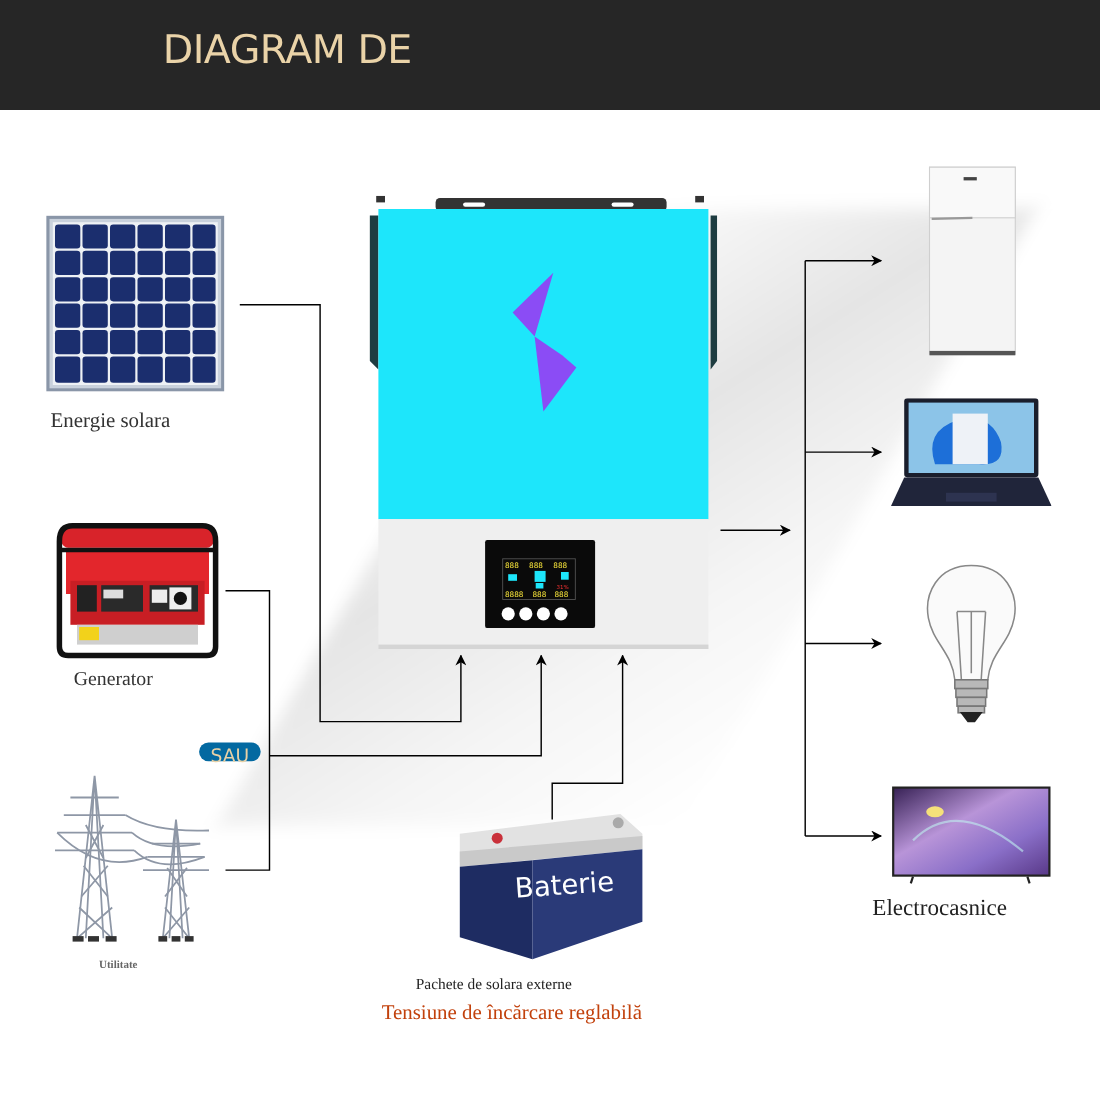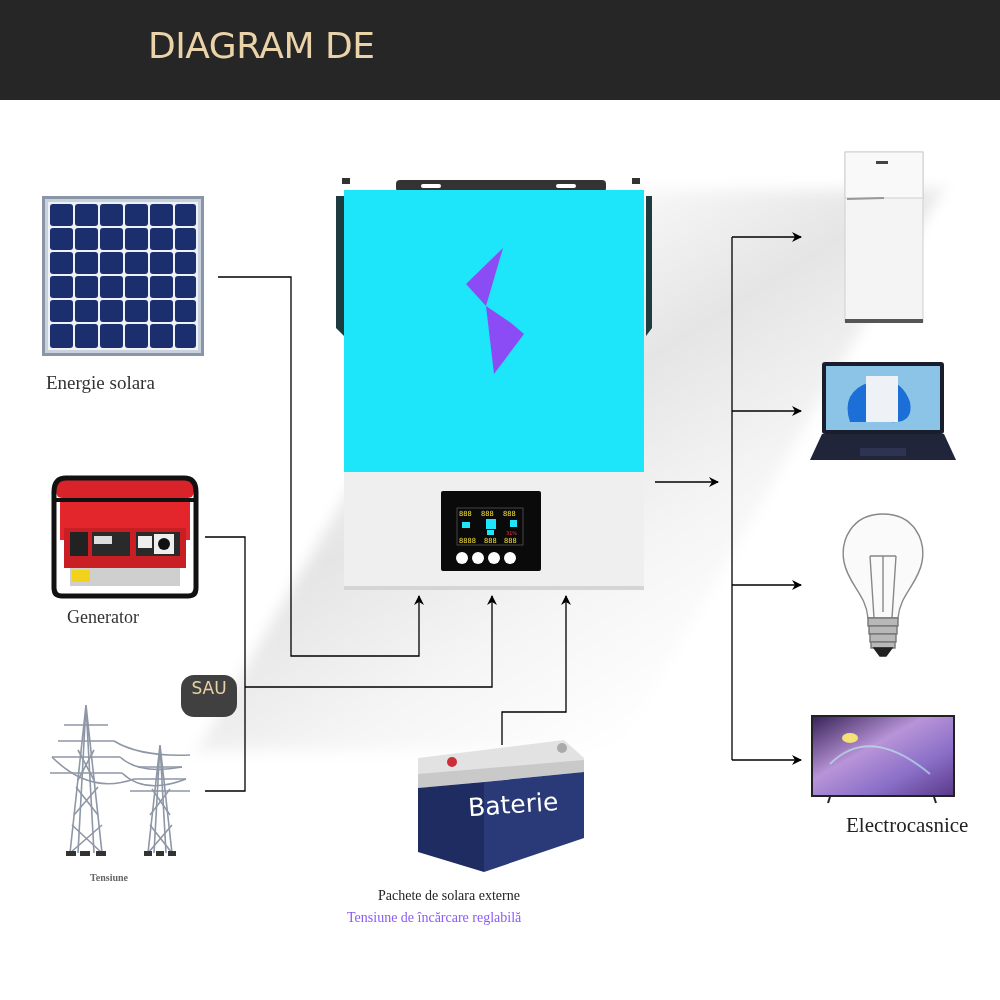--- a/index.html
+++ b/index.html
@@ -2,21 +2,21 @@
 <html><head>
 <meta charset="utf-8">
 <style>
   html, body { margin:0; padding:0; }
   body { width:1000px; height:1000px; position:relative; background:#ffffff; overflow:hidden; font-family:"Liberation Sans", sans-serif; }
   .header { position:absolute; left:0; top:0; width:1000px; height:100px; background:#262626; overflow:visible; }
   .title { position:absolute; left:148px; top:26px; color:#ead3a8; font-family:"DejaVu Sans", sans-serif; font-size:36px; line-height:40px; letter-spacing:-0.5px; z-index:3; }
   .abs { position:absolute; }
   .label { position:absolute; color:#333; font-family:Liberation Serif, serif; }
   svg.wires { position:absolute; left:0; top:0; z-index:2; pointer-events:none; }
-  .sau { position:absolute; left:181px; top:675px; width:56px; height:42px; border-radius:13px; background:#404040; color:#e8d1a6; font-size:17px; line-height:26px; text-align:center; font-family:"DejaVu Sans", sans-serif; z-index:3; }
+  .sau { position:absolute; left:181px; top:675px; width:56px; height:17px; border-radius:13px; background:#0369a1; color:#e8d1a6; font-size:17px; line-height:26px; text-align:center; font-family:"DejaVu Sans", sans-serif; z-index:3; }
   .shadow { position:absolute; left:360px; top:190px; width:420px; height:560px; background:linear-gradient(135deg, rgba(0,0,0,0) 0%, rgba(0,0,0,0.10) 40%, rgba(0,0,0,0.04) 70%, rgba(0,0,0,0) 100%); transform:skewX(-30deg); filter:blur(8px); z-index:0; }
 </style>
 </head>
 <body>
 
 <div class="header"></div>
 <div class="title">
   <div>DIAGRAM DE</div>
 </div>
 
@@ -102,21 +102,21 @@
     <g fill="#333" stroke="none">
         <rect x="16" y="146" width="10" height="5"></rect>
         <rect x="30" y="146" width="10" height="5"></rect>
         <rect x="46" y="146" width="10" height="5"></rect>
         <rect x="94" y="146" width="8" height="5"></rect>
         <rect x="106" y="146" width="8" height="5"></rect>
         <rect x="118" y="146" width="8" height="5"></rect>
       </g>
   </svg>
 </div>
-<div class="label" style="left:90px;top:872px;font-size:10px;font-weight:bold;color:#666;">Tensiune</div>
+<div class="label" style="left:90px;top:872px;font-size:10px;font-weight:bold;color:#666;">Utilitate</div>
 
 <div class="sau">SAU</div>
 
 <div class="abs" style="left:336px;top:178px;z-index:1;text-decoration:underline;">
   <svg width="316" height="420" viewBox="0 0 316 420">
     <rect x="60" y="2" width="210" height="12" rx="4" fill="#333"></rect>
     <rect x="85" y="6" width="20" height="4" rx="2" fill="#fff"></rect>
     <rect x="220" y="6" width="20" height="4" rx="2" fill="#fff"></rect>
     <rect x="6" y="0" width="8" height="6" fill="#333"></rect>
       <rect x="296" y="0" width="8" height="6" fill="#333"></rect>
@@ -155,21 +155,21 @@
     <polygon points="4,20 150,2 170,20 170,34 4,50" fill="#e2e2e2"></polygon>
     <polygon points="4,36 170,22 170,34 4,50" fill="#c9c9c9"></polygon>
     <circle cx="38" cy="24" r="5" fill="#c9303a"></circle>
       <circle cx="148" cy="10" r="5" fill="#aaa"></circle>
     <polygon points="4,50 70,44 70,134 4,114" fill="#1e2c62"></polygon>
     <polygon points="70,44 170,34 170,100 70,134" fill="#2a3a78"></polygon>
   </svg>
 </div>
 <div class="abs" style="left:468px;top:790px;color:#fff;font-size:25px;transform:rotate(-4deg);font-family:'DejaVu Sans', sans-serif;">Baterie</div>
 <div class="label" style="left:378px;top:888px;font-size:14px;color:#222;">Pachete de solara externe</div>
-<div class="label" style="left:347px;top:910px;font-size:14px;color:#8b5cf6;">Tensiune de încărcare reglabilă</div>
+<div class="label" style="left:347px;top:910px;font-size:19px;color:#c2410c;">Tensiune de încărcare reglabilă</div>
 
 <div class="abs" style="left:844px;top:151px;">
   <svg width="80" height="174" viewBox="0 0 80 174">
     <rect x="1" y="1" width="78" height="170" fill="#f4f4f4" stroke="#cfcfcf"></rect>
     <rect x="1" y="1" width="78" height="46" fill="#f9f9f9" stroke="#cfcfcf"></rect>
     <rect x="32" y="10" width="12" height="3" fill="#444"></rect>
     <line x1="3" y1="48" x2="40" y2="47" stroke="#999" stroke-width="2"></line>
     <rect x="1" y="168" width="78" height="4" fill="#555"></rect>
   </svg>
 </div>
@@ -210,21 +210,21 @@
         </linearGradient>
       </defs>
     <rect x="1" y="1" width="144" height="82" fill="#222"></rect>
     <rect x="3" y="3" width="140" height="78" fill="url(#tvg)"></rect>
     <path d="M20 50 Q60 10 120 60" stroke="#c0f0f0" stroke-width="2" fill="none" opacity="0.6"></path>
     <ellipse cx="40" cy="24" rx="8" ry="5" fill="#f5e07a"></ellipse>
     <line x1="20" y1="83" x2="18" y2="89" stroke="#222" stroke-width="2"></line>
     <line x1="124" y1="83" x2="126" y2="89" stroke="#222" stroke-width="2"></line>
   </svg>
 </div>
-<div class="label" style="left:846px;top:813px;font-size:21px;color:#222;">Electrocasnice</div>
+<div class="label" style="left:793px;top:813px;font-size:21px;color:#222;">Electrocasnice</div>
 
 <svg class="wires" width="1000" height="1000" viewBox="0 0 1000 1000">
   <defs>
     <marker id="ah" markerWidth="10" markerHeight="10" refX="9" refY="5" orient="auto" markerUnits="userSpaceOnUse">
       <polygon points="0,0 10,5 0,10 3,5" fill="#000"></polygon>
     </marker>
   </defs>
   <g stroke="#000" stroke-width="1.3" fill="none">
 
     <polyline points="218,277 291,277 291,656 419,656 419,596" marker-end="url(#ah)"></polyline>

